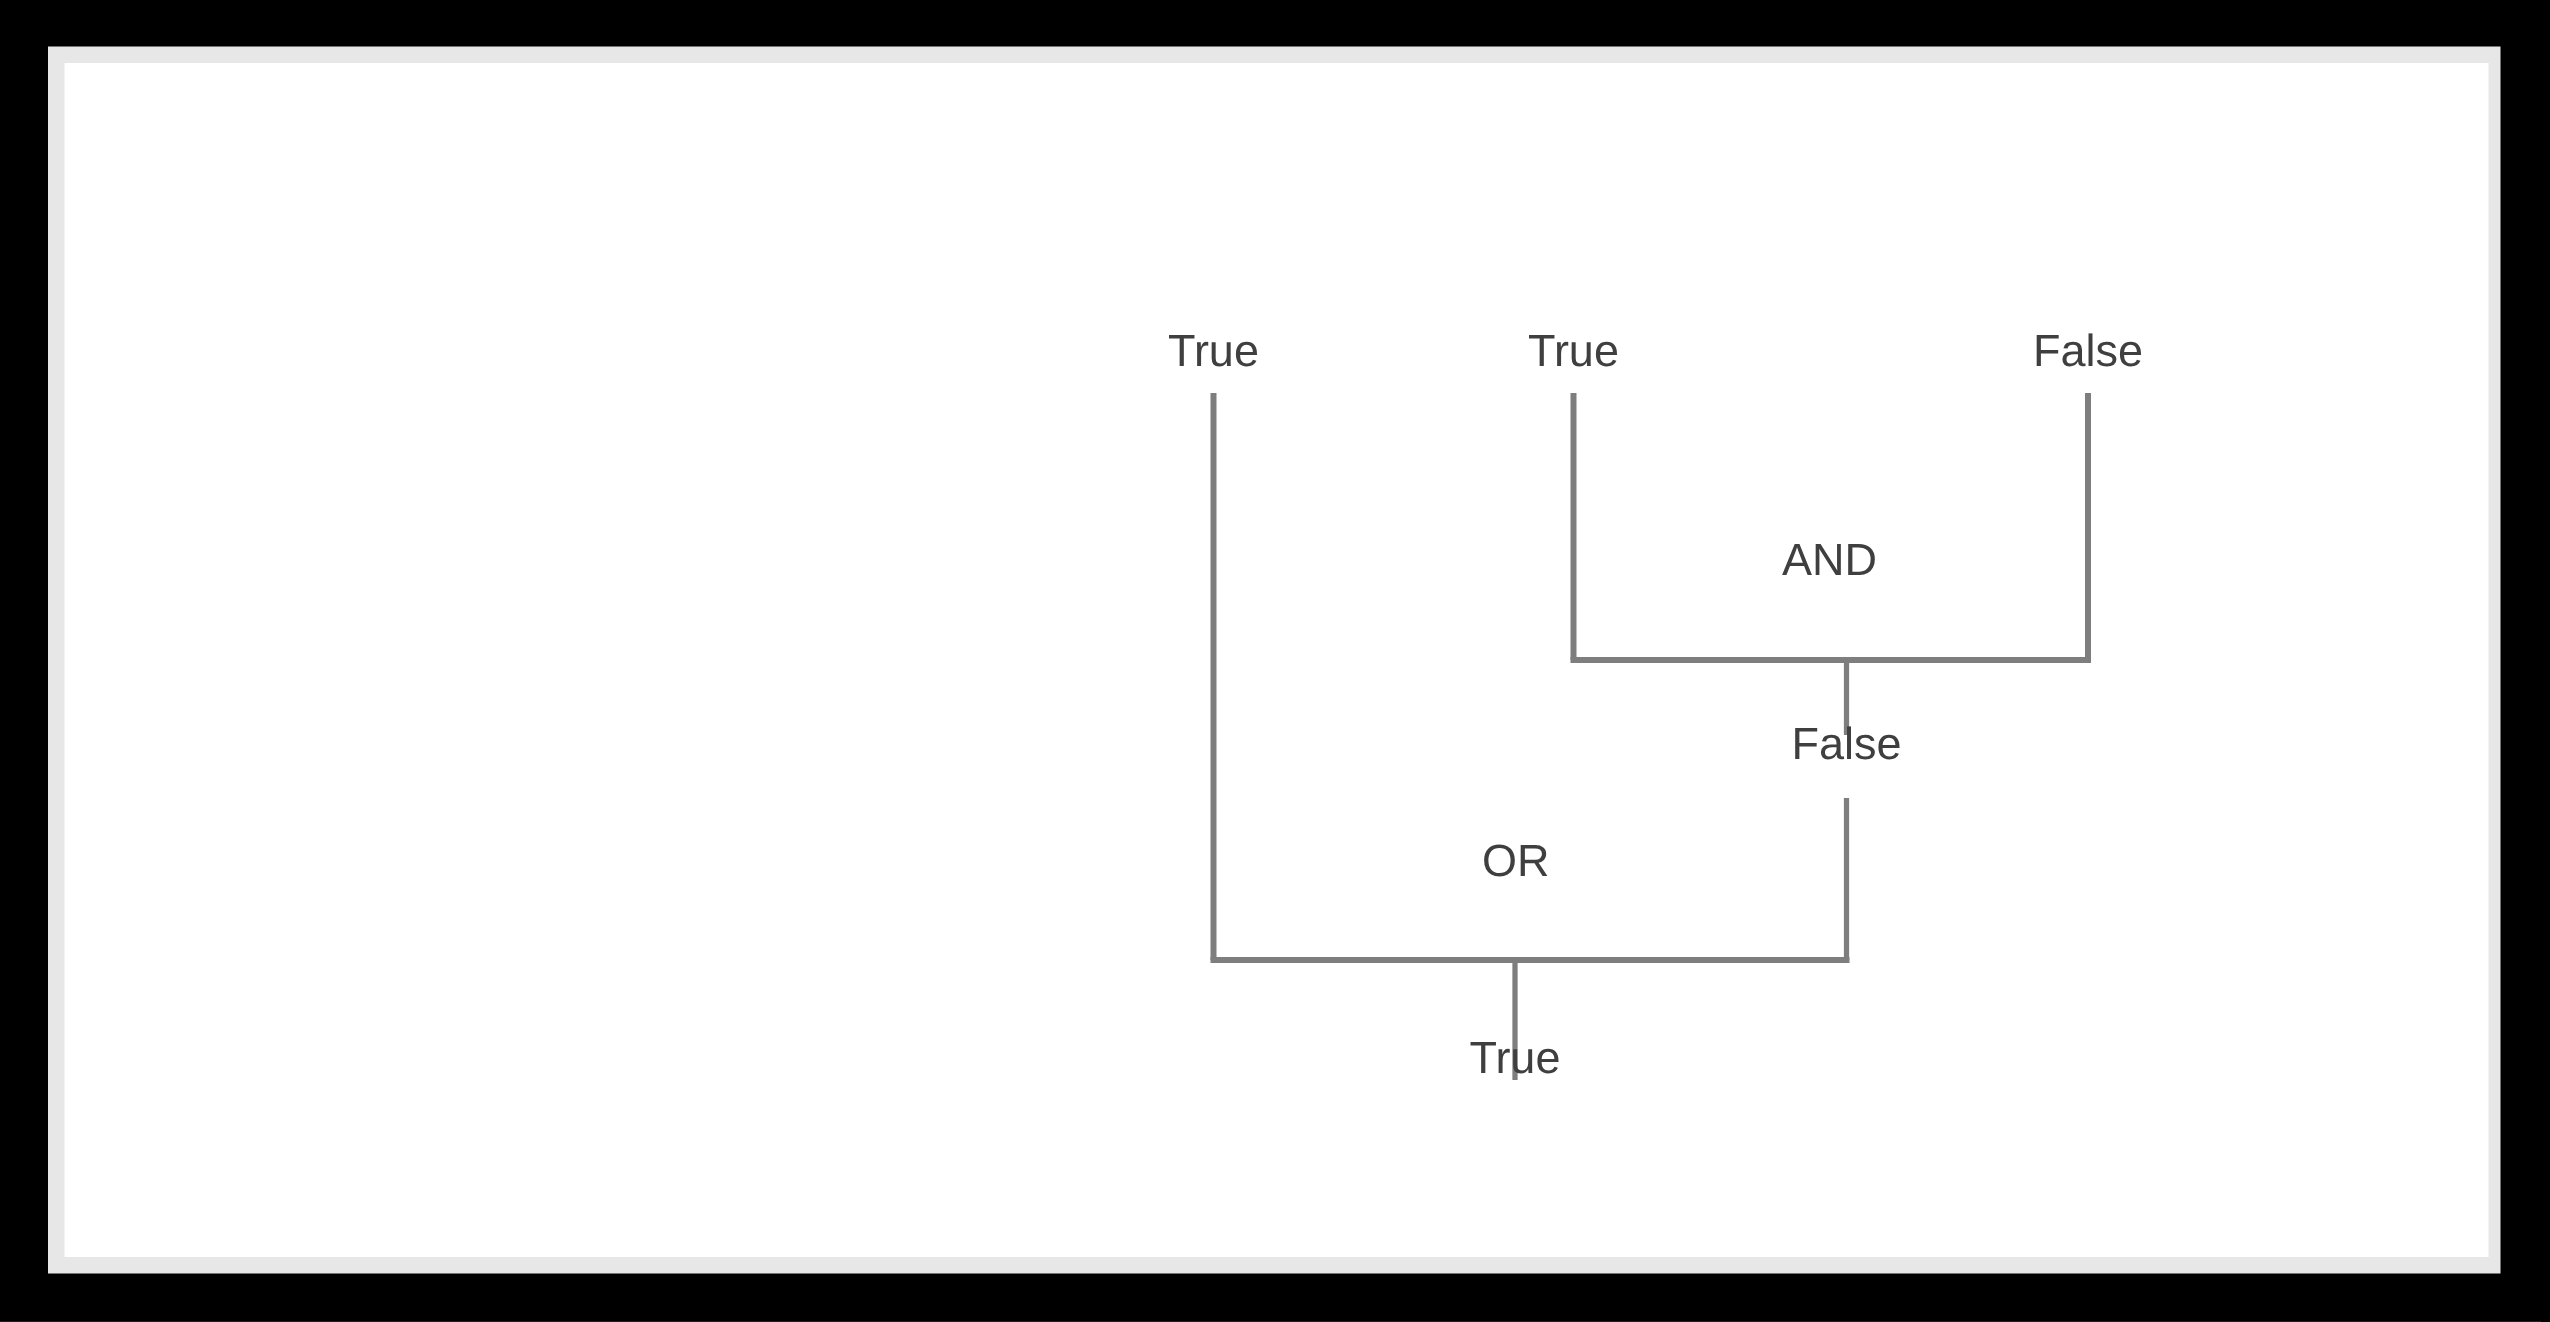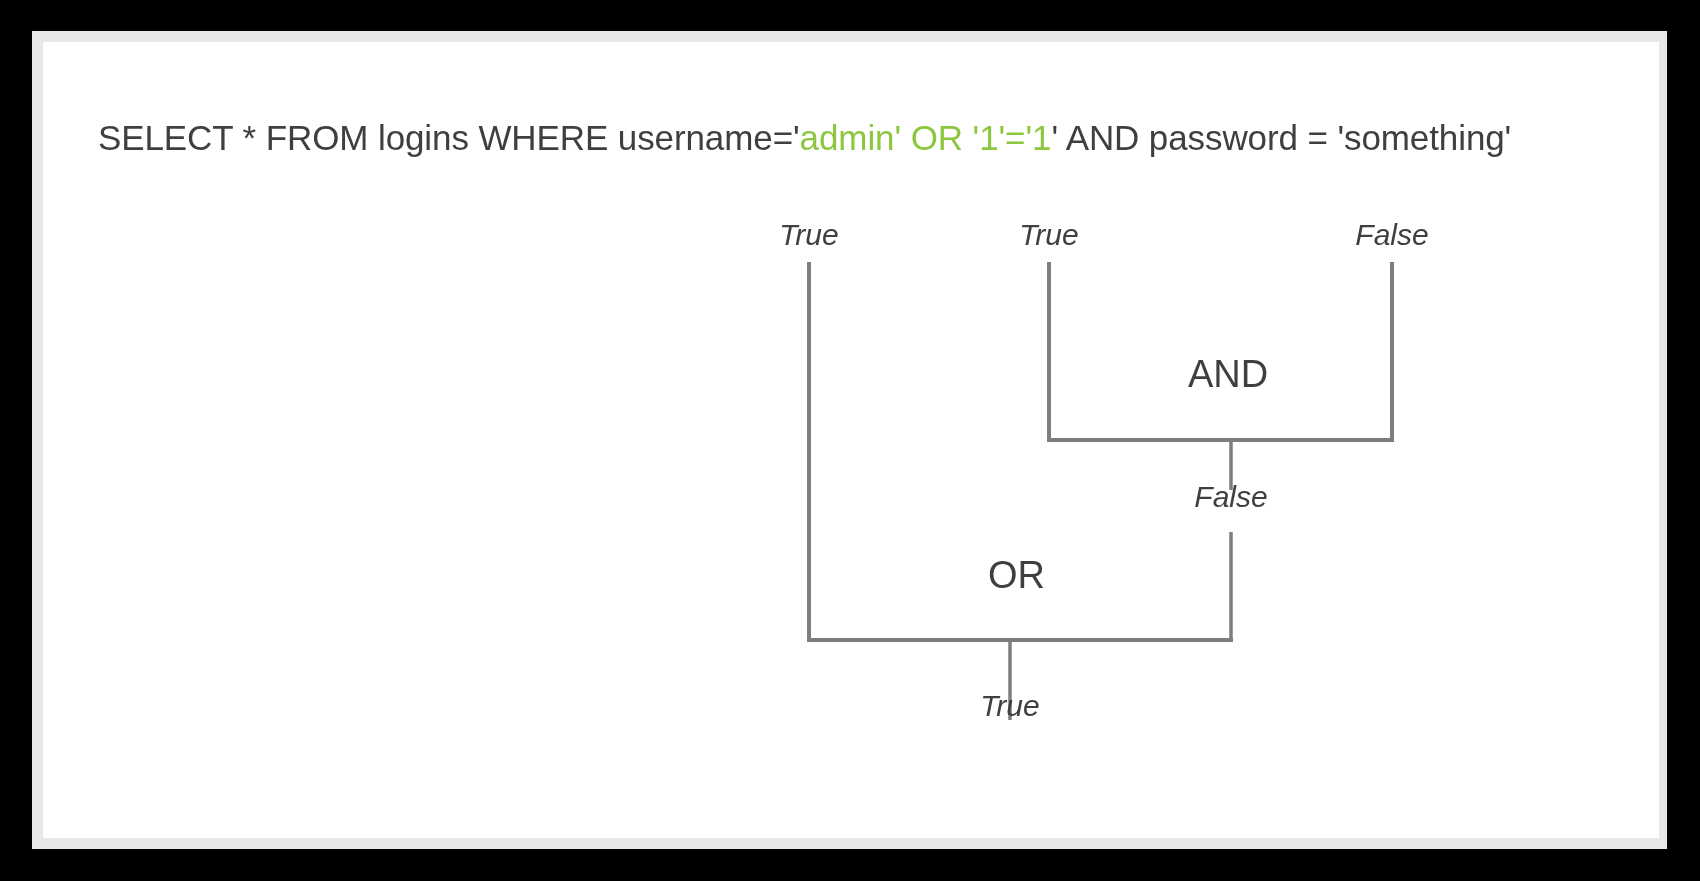--- a/index.html
+++ b/index.html
@@ -67,25 +67,24 @@
     height: 796px;
   }
 
   .node-label {
     position: absolute;
     font-size: 30px;
     line-height: 30px;
     color: #3f3f3f;
     white-space: nowrap;
     transform: translateX(-50%);
-    font-style: italic;
   }
   .op-label {
     position: absolute;
-    font-size: 38px;
+    font-size: 30px;
     line-height: 30px;
     color: #3f3f3f;
     white-space: nowrap;
   }
 
   svg#tree-lines {
     position: absolute;
     left: 0;
     top: 0;
     width: 1616px;
@@ -103,23 +102,20 @@
 </style>
 </head>
 <body>
 
 <div id="screen">
 
   <div id="bezel"></div>
 
   <div id="canvas">
 
-    <div id="sql-query">
-      <span>SELECT * FROM logins WHERE username='</span><span class="inject">admin' OR '1'='1</span><span>' AND password = 'something'</span>
-    </div>
 
     <div id="tree">
 
       <svg id="tree-lines" viewBox="0 0 1616 796">
 
         <line x1="766" y1="220" x2="766" y2="598"></line>
 
         <line x1="1006" y1="220" x2="1006" y2="398"></line>
 
         <line x1="1349" y1="220" x2="1349" y2="398"></line>

